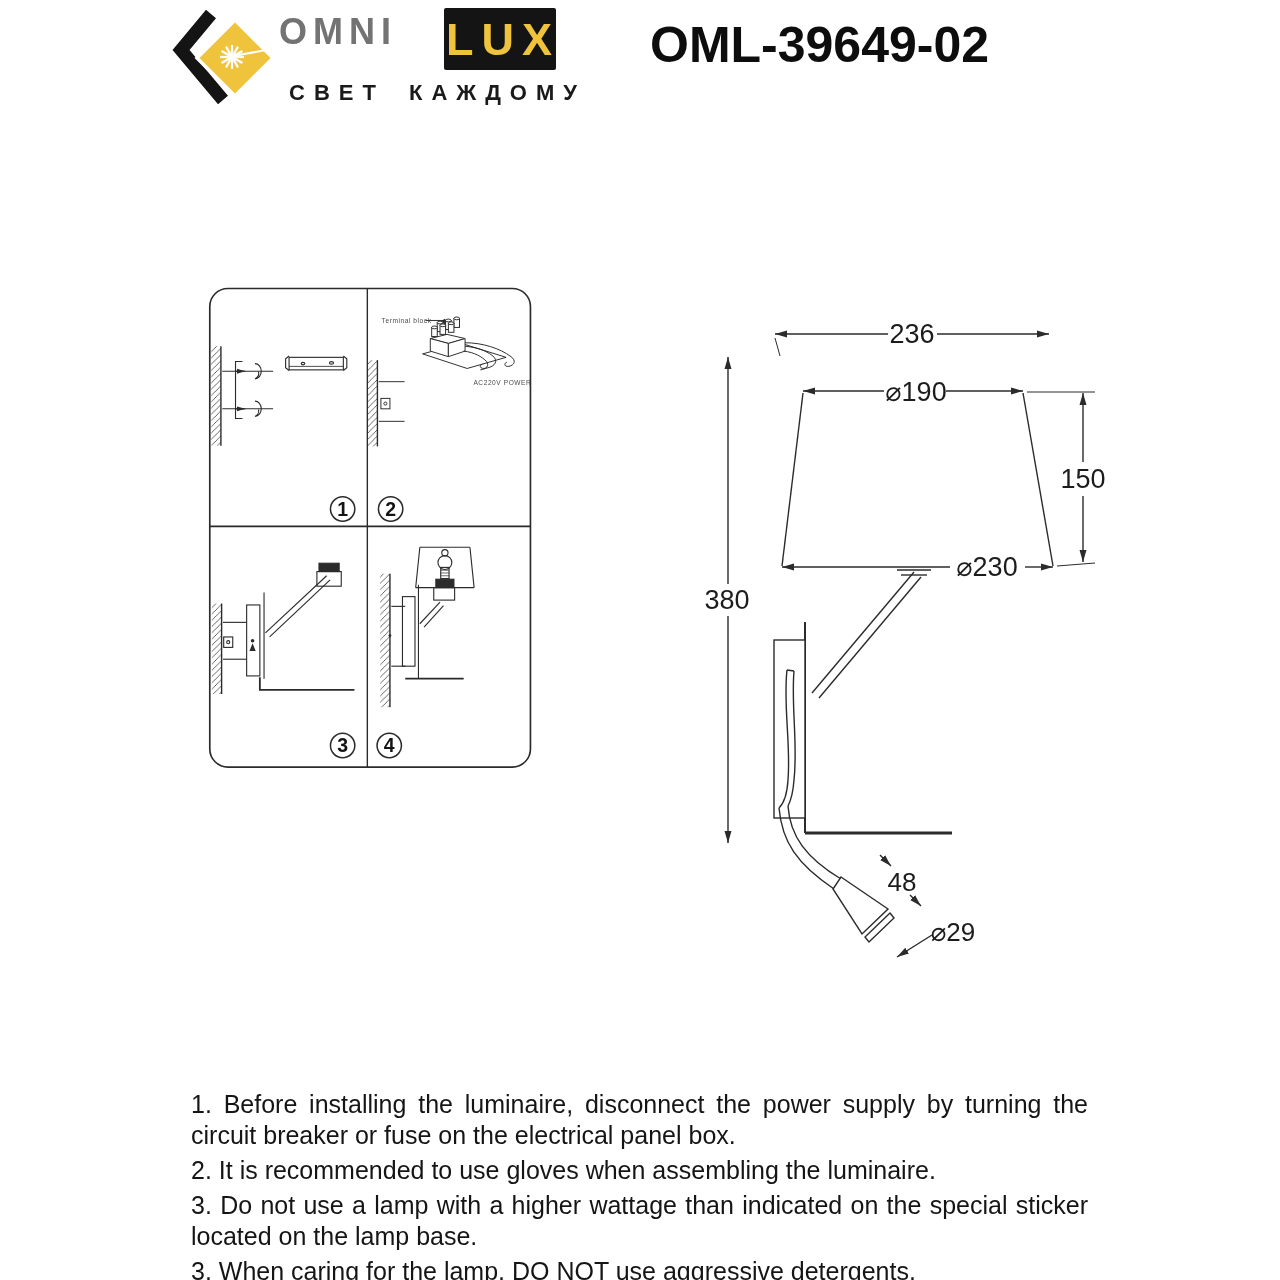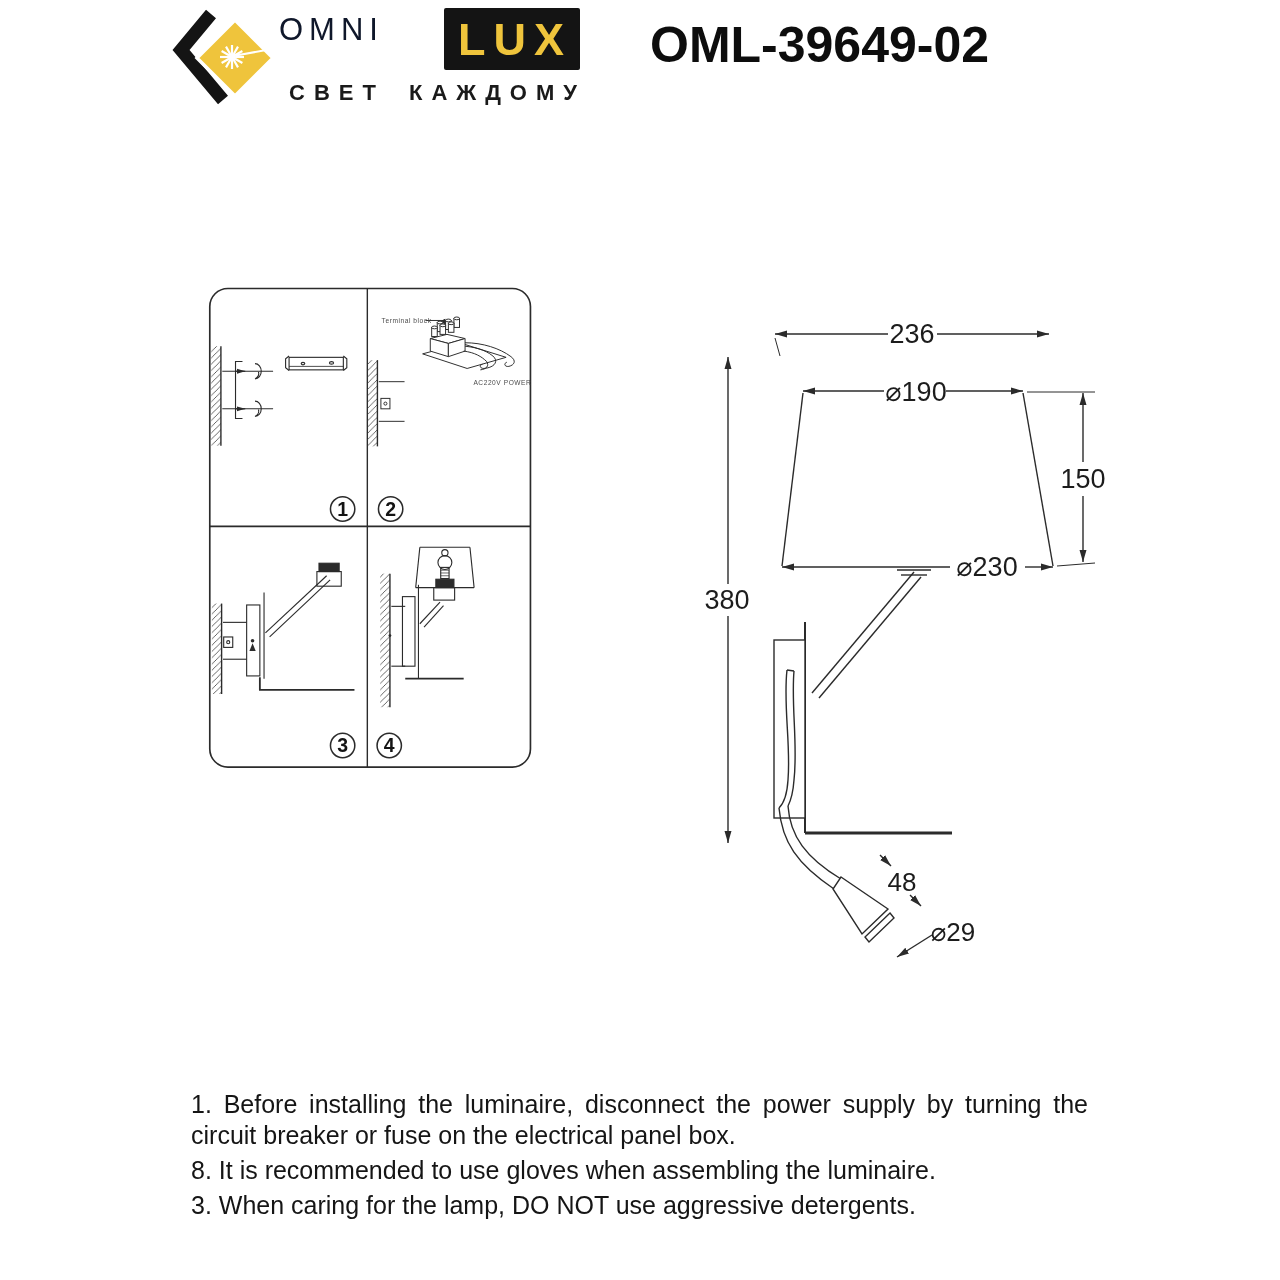--- a/index.html
+++ b/index.html
@@ -1,22 +1,22 @@
 <!DOCTYPE html>
 <html><head>
 <meta charset="utf-8">
 <style>
   html,body{margin:0;padding:0;background:#fff;}
   .page{position:relative;width:1280px;height:1280px;background:#ffffff;overflow:hidden;
         font-family:"Liberation Sans",sans-serif;color:#111;}
   .abs{position:absolute;}
   
-  .omni{position:absolute;left:279px;top:14px;font-size:31px;font-weight:400;
-        letter-spacing:6px;color:#0f172a;line-height:1;}
-  .luxbox{position:absolute;left:444px;top:8px;width:136px;height:62px;background:#141414;
+  .omni{position:absolute;left:279px;top:14px;font-size:36px;font-weight:700;
+        letter-spacing:6px;color:#737373;line-height:1;}
+  .luxbox{position:absolute;left:444px;top:8px;width:112px;height:62px;background:#141414;
         display:flex;align-items:center;justify-content:center;border-radius:2px;}
   .lux{font-size:45px;font-weight:700;letter-spacing:8px;color:#EFC43C;line-height:1;
         padding-left:6px;}
   .tagline{position:absolute;left:289px;top:82px;font-size:22px;font-weight:600;
         letter-spacing:9px;word-spacing:9px;color:#1a1a1a;line-height:1;}
   .model{position:absolute;left:650px;top:20px;font-size:50px;font-weight:700;
         color:#0d0d0d;letter-spacing:0px;line-height:1;}
   
   .instructions{position:absolute;left:187px;top:1085px;width:905px;font-size:25px;
         line-height:31px;color:#151515;}
@@ -237,17 +237,18 @@
       <text class="dimtxt" x="1083" y="488">150</text>
       <text class="dimtxt" x="987" y="576">⌀230</text>
       <text class="dimtxt" x="727" y="609">380</text>
       <text class="dimtxt2" x="902" y="891">48</text>
       <text class="dimtxt2" x="953" y="941">⌀29</text>
     </g>
   </svg>
 
   <div class="instructions">
     <p>1. Before installing the luminaire, disconnect the power supply by turning the circuit breaker or fuse on the electrical panel box.</p>
-    <p>8. It is recommended to use gloves when assembling the luminaire.</p>
+    <p>2. It is recommended to use gloves when assembling the luminaire.</p>
+    <p>3. Do not use a lamp with a higher wattage than indicated on the special sticker located on the lamp base.</p>
     <p>3. When caring for the lamp, DO NOT use aggressive detergents.</p>
   </div>
 
 </div>
 
 </body></html>

